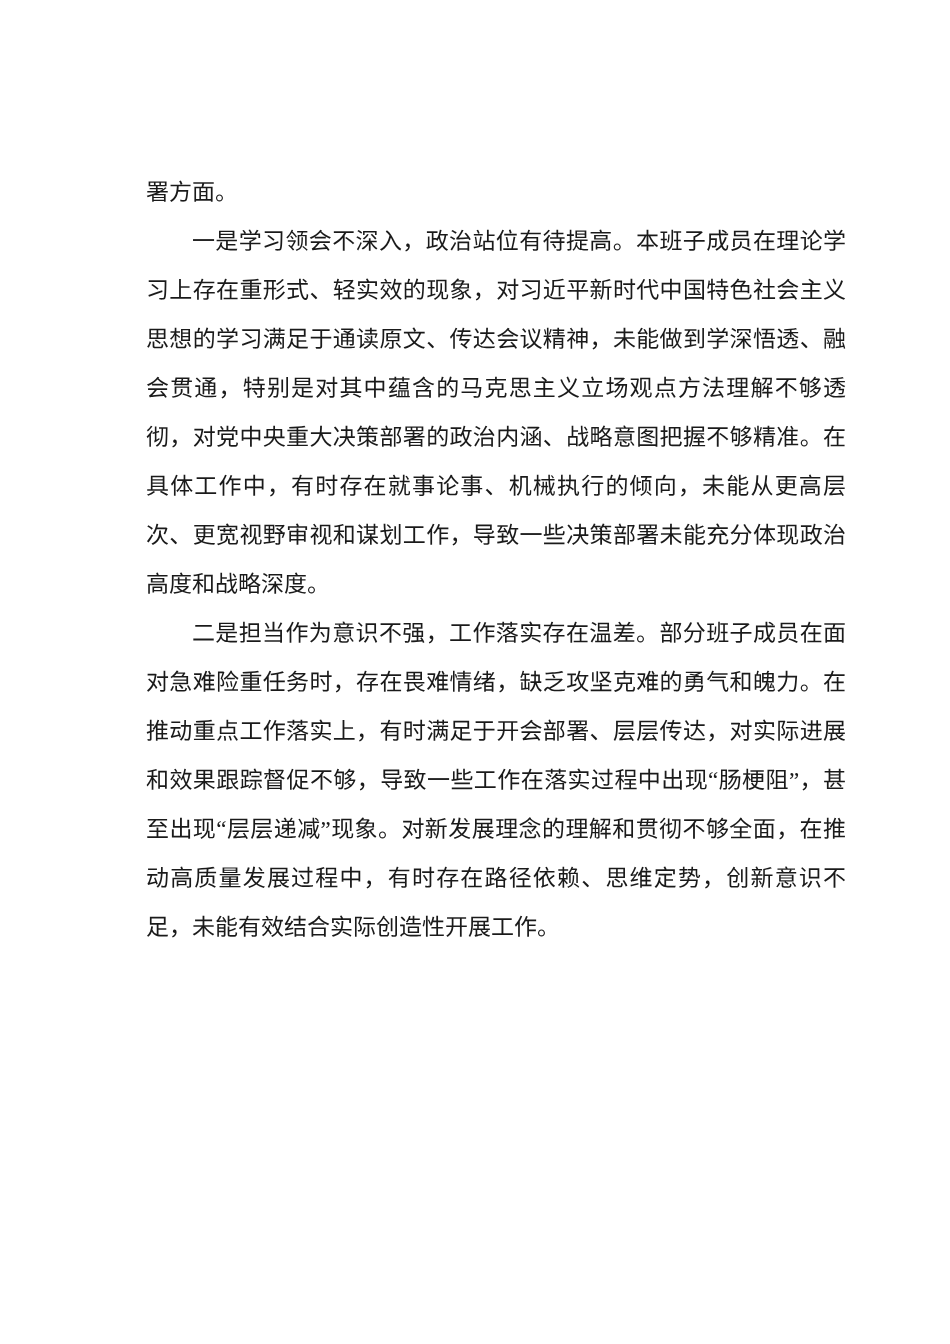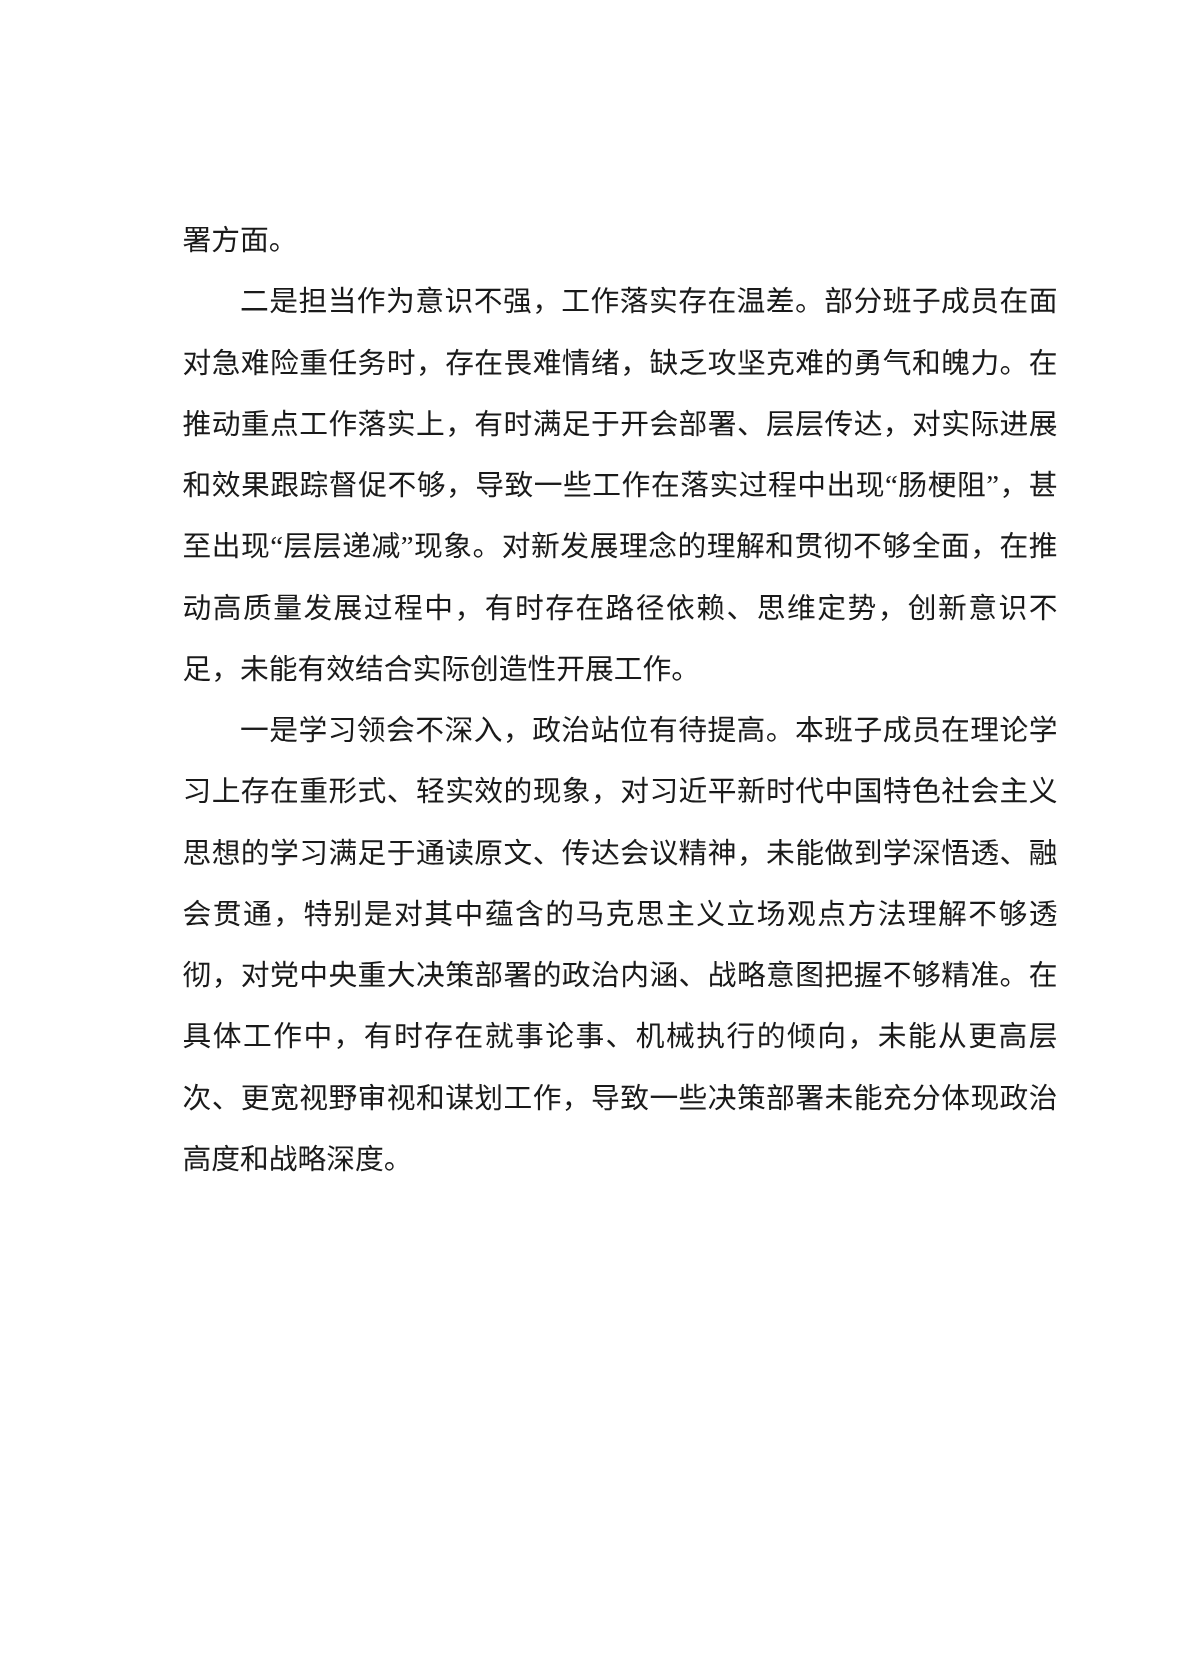--- a/index.html
+++ b/index.html
@@ -37,16 +37,16 @@
   .doc-body p.fragment {
     text-indent: 0;
   }
 </style>
 </head>
 <body>
 
 <div class="page">
   <div class="doc-body">
     <p class="fragment">署方面。</p>
+    <p>一是学习领会不深入，政治站位有待提高。本班子成员在理论学习上存在重形式、轻实效的现象，对习近平新时代中国特色社会主义思想的学习满足于通读原文、传达会议精神，未能做到学深悟透、融会贯通，特别是对其中蕴含的马克思主义立场观点方法理解不够透彻，对党中央重大决策部署的政治内涵、战略意图把握不够精准。在具体工作中，有时存在就事论事、机械执行的倾向，未能从更高层次、更宽视野审视和谋划工作，导致一些决策部署未能充分体现政治高度和战略深度。</p>
     <p>二是担当作为意识不强，工作落实存在温差。部分班子成员在面对急难险重任务时，存在畏难情绪，缺乏攻坚克难的勇气和魄力。在推动重点工作落实上，有时满足于开会部署、层层传达，对实际进展和效果跟踪督促不够，导致一些工作在落实过程中出现“肠梗阻”，甚至出现“层层递减”现象。对新发展理念的理解和贯彻不够全面，在推动高质量发展过程中，有时存在路径依赖、思维定势，创新意识不足，未能有效结合实际创造性开展工作。</p>
-    <p>一是学习领会不深入，政治站位有待提高。本班子成员在理论学习上存在重形式、轻实效的现象，对习近平新时代中国特色社会主义思想的学习满足于通读原文、传达会议精神，未能做到学深悟透、融会贯通，特别是对其中蕴含的马克思主义立场观点方法理解不够透彻，对党中央重大决策部署的政治内涵、战略意图把握不够精准。在具体工作中，有时存在就事论事、机械执行的倾向，未能从更高层次、更宽视野审视和谋划工作，导致一些决策部署未能充分体现政治高度和战略深度。</p>
   </div>
 </div>
 
 </body></html>

